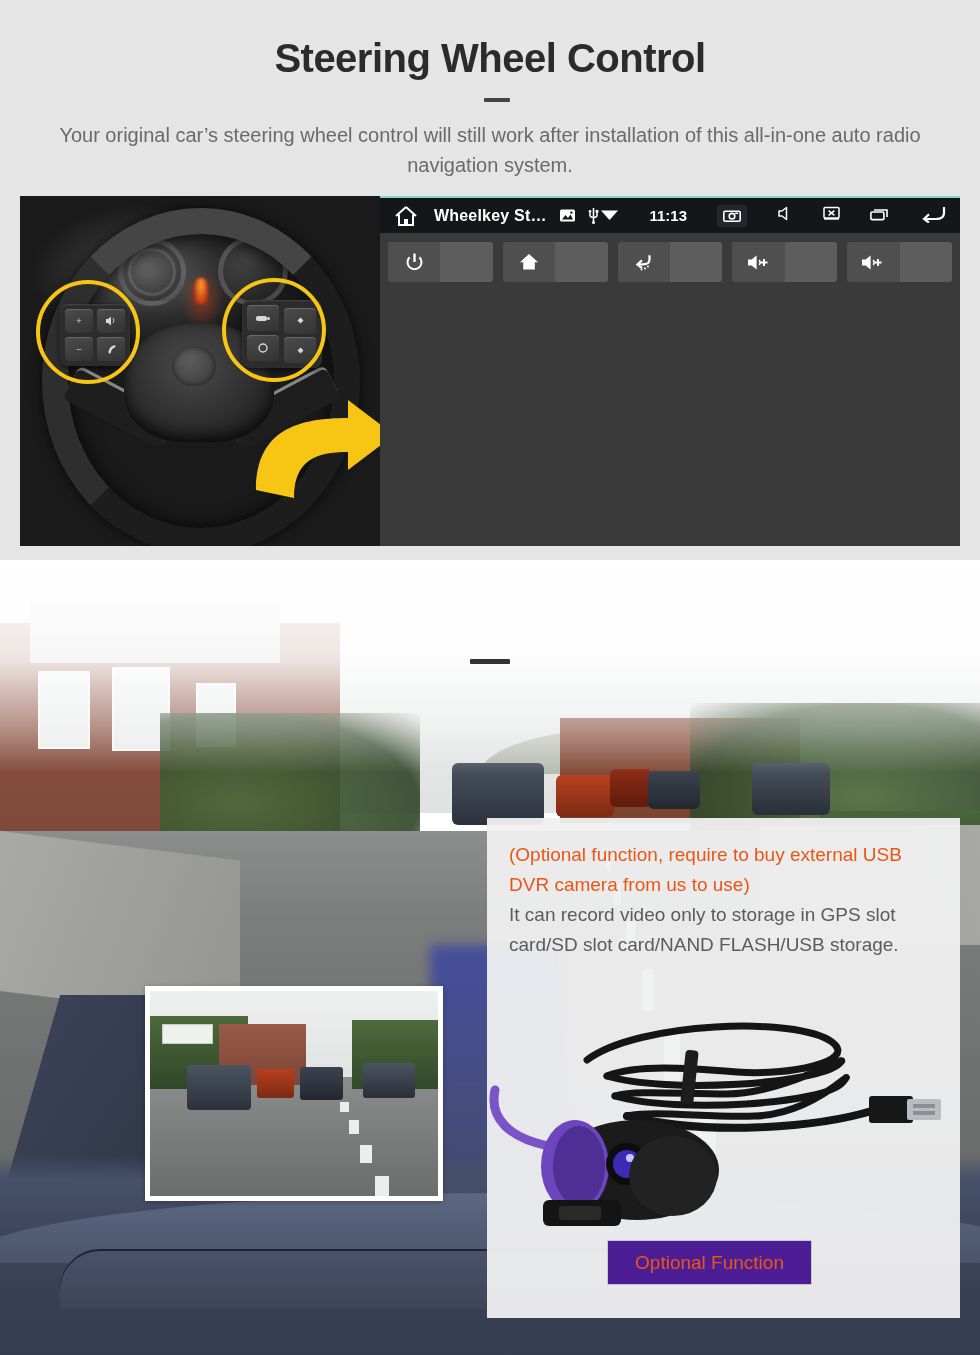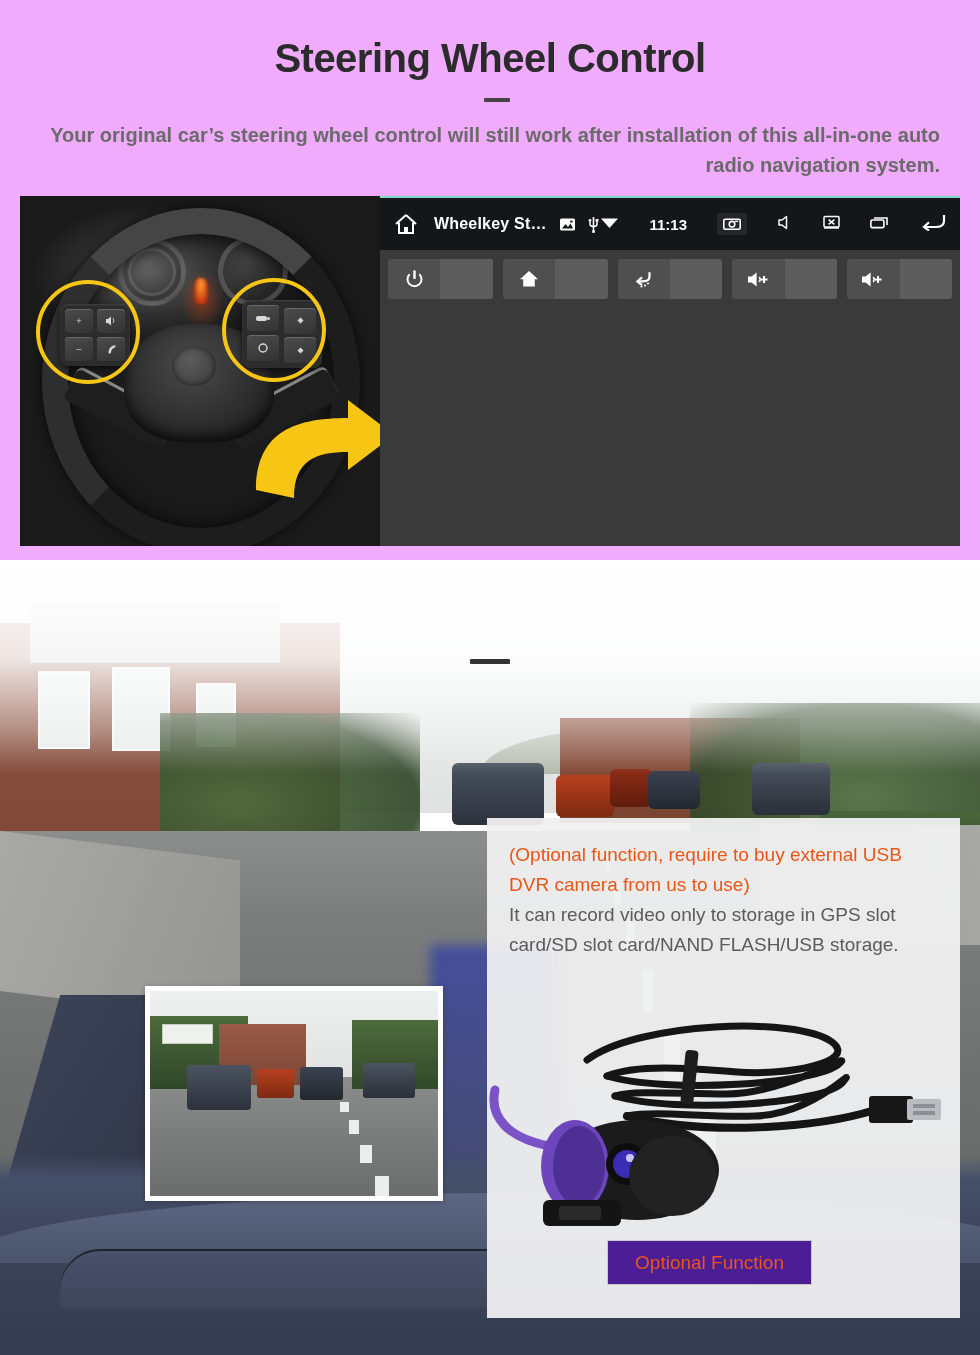--- a/index.html
+++ b/index.html
@@ -5,35 +5,35 @@
   * { box-sizing: border-box; margin: 0; padding: 0; }
   html, body {
     width: 980px; height: 1355px;
     background: #ffffff;
     font-family: "Liberation Sans", sans-serif;
     overflow: hidden;
   }
   .page { position: relative; width: 980px; height: 1355px; background: #fff; }
 
   
-  .sec1 { position: absolute; left: 0; top: 0; width: 980px; height: 560px; background: #f0abfc; }
+  .sec1 { position: absolute; left: 0; top: 0; width: 980px; height: 560px; background: #e5e5e5; }
 
   .s1-title {
     position: absolute; left: 0; top: 36px; width: 980px;
     text-align: center;
     font-size: 40px; font-weight: bold; color: #2b2b2b;
     letter-spacing: -0.5px;
   }
   .s1-rule {
     position: absolute; left: 484px; top: 98px;
     width: 26px; height: 4px; background: #444; border-radius: 1px;
   }
   .s1-sub {
     position: absolute; left: 40px; top: 120px; width: 900px;
-    text-align: right; font-size: 20px; line-height: 30px; color: #6a6a6a; font-weight: bold;
+    text-align: center; font-size: 20px; line-height: 30px; color: #6a6a6a;
   }
 
   
   .s1-media { position: absolute; left: 20px; top: 196px; width: 940px; height: 350px; }
 
   
   .swphoto {
     position: absolute; left: 0; top: 0; width: 360px; height: 350px;
     overflow: hidden; background: #111;
   }
@@ -135,21 +135,21 @@
   
   .arrow { position: absolute; left: 218px; top: 198px; width: 160px; height: 118px; }
 
   
   .headunit {
     position: absolute; left: 360px; top: 0; width: 580px; height: 350px;
     background: #3a3a3a; overflow: hidden;
     border-top: 2px solid #7fd9c8;
   }
   .hu-status {
-    position: relative; height: 52px; background: #141619;
+    position: relative; height: 35px; background: #141619;
     display: flex; align-items: center; padding: 0 14px;
   }
   .hu-home { width: 24px; height: 22px; margin-right: 16px; }
   .hu-title { color: #fff; font-size: 16px; font-weight: bold; letter-spacing: 0.2px; }
   .hu-sicon { margin-left: 12px; display: inline-flex; align-items: center; }
   .hu-right { margin-left: auto; display: flex; align-items: center; gap: 30px; }
   .hu-time { color: #fff; font-size: 15px; font-weight: bold; }
   .hu-shot { background: #23262b; padding: 4px 6px; border-radius: 2px; display: flex; }
 
   .hu-bar {

